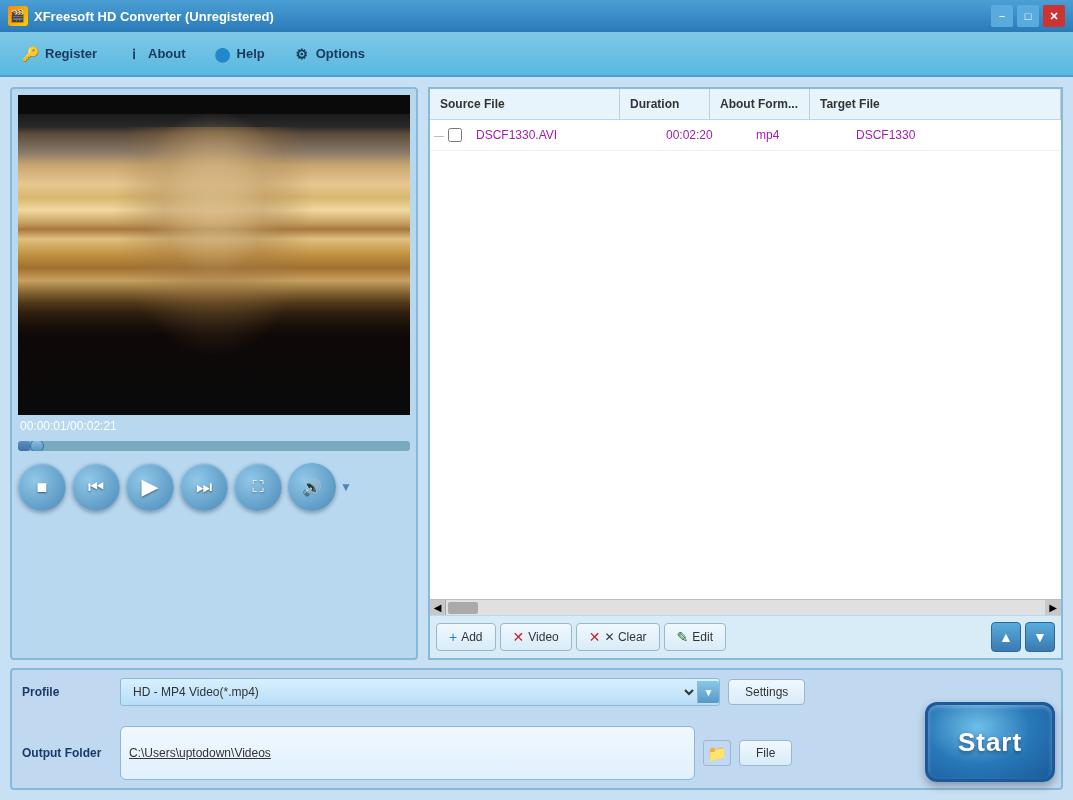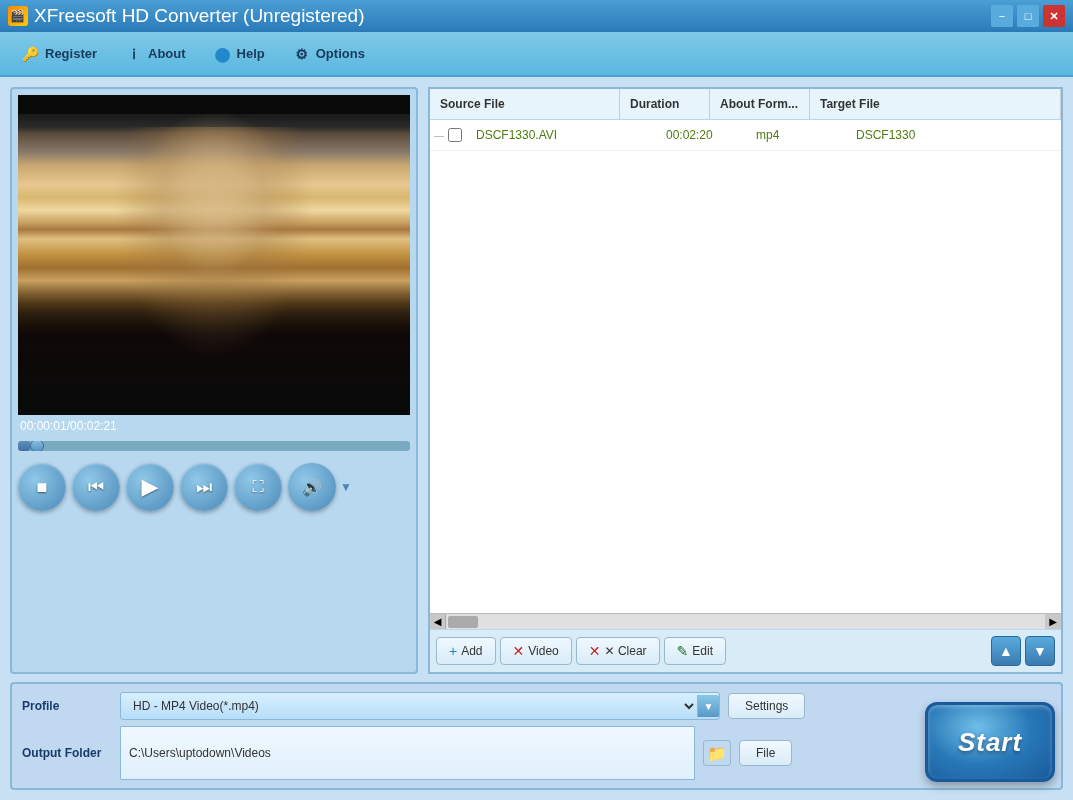--- a/index.html
+++ b/index.html
@@ -21,22 +21,23 @@
       justify-content: space-between;
       padding: 0 8px;
       color: white;
     }
     .title-bar-left {
       display: flex;
       align-items: center;
       gap: 6px;
     }
     .title-text {
-      font-size: 19px;
-      color: white;
+      font-size: 13px;
+      color: white;
+      font-weight: bold;
     }
     .title-controls {
       display: flex;
       gap: 4px;
     }
     .title-btn {
       width: 22px; height: 22px;
       border: none;
       cursor: pointer;
       display: flex; align-items: center; justify-content: center;
@@ -222,21 +223,21 @@
     }
     .file-row {
       display: flex;
       align-items: center;
       padding: 4px 0;
       border-bottom: 1px solid #f0f0f0;
     }
     .file-cell {
       padding: 4px 10px;
       font-size: 12px;
-      color: #4d7c0f;
+      color: #a21caf;
     }
     .file-row-indicator {
       width: 14px;
       color: #aaa;
       font-size: 10px;
       padding-left: 4px;
     }
     .file-row-checkbox {
       width: 14px;
       height: 14px;
@@ -310,21 +311,21 @@
     }
 
     
     .bottom-bar {
       background: #c0d8f0;
       border: 2px solid #8ab8d8;
       border-radius: 4px;
       padding: 8px 10px;
       display: flex;
       flex-direction: column;
-      gap: 6px;
+      gap: 20px;
     }
     .bottom-row {
       display: flex;
       align-items: center;
       gap: 8px;
     }
     .bottom-label {
       width: 90px;
       color: #1a3a6a;
       font-weight: bold;
@@ -368,24 +369,25 @@
       cursor: pointer;
       font-size: 12px;
       color: #333;
     }
 
     .output-input {
       flex: 1;
       padding: 19px 8px;
       background: linear-gradient(to bottom, #f0f8ff, #e0f0fc);
       border: 1px solid #8ab8d8;
-      border-radius: 1px;
+      border-radius: 6px;
       font-size: 12px;
       color: #333;
       max-width: 575px;
+      text-decoration: underline;
     }
     .folder-btn {
       width: 28px; height: 26px;
       background: none;
       border: 1px solid #9ab8cc;
       border-radius: 3px;
       cursor: pointer;
       display: flex; align-items: center; justify-content: center;
       font-size: 16px;
     }
@@ -413,21 +415,20 @@
       background: radial-gradient(ellipse at 40% 30%, #70c0e8, #2878b8 50%, #1a5a9a);
       border: 3px solid #1a5a9a;
       border-radius: 12px;
       cursor: pointer;
       box-shadow: 0 4px 8px rgba(0,0,0,0.3), inset 0 2px 4px rgba(255,255,255,0.3);
       display: flex; align-items: center; justify-content: center;
       font-size: 26px;
       font-weight: bold;
       color: white;
       text-shadow: 0 2px 4px rgba(0,0,0,0.5), 0 0 10px rgba(100,180,255,0.8);
-      font-style: italic;
       letter-spacing: 1px;
     }
 
     .app-logo {
       width: 20px; height: 20px;
       background: linear-gradient(135deg, #ff8800, #ffcc00);
       border-radius: 3px;
       display: flex; align-items: center; justify-content: center;
       font-size: 12px;
     }

